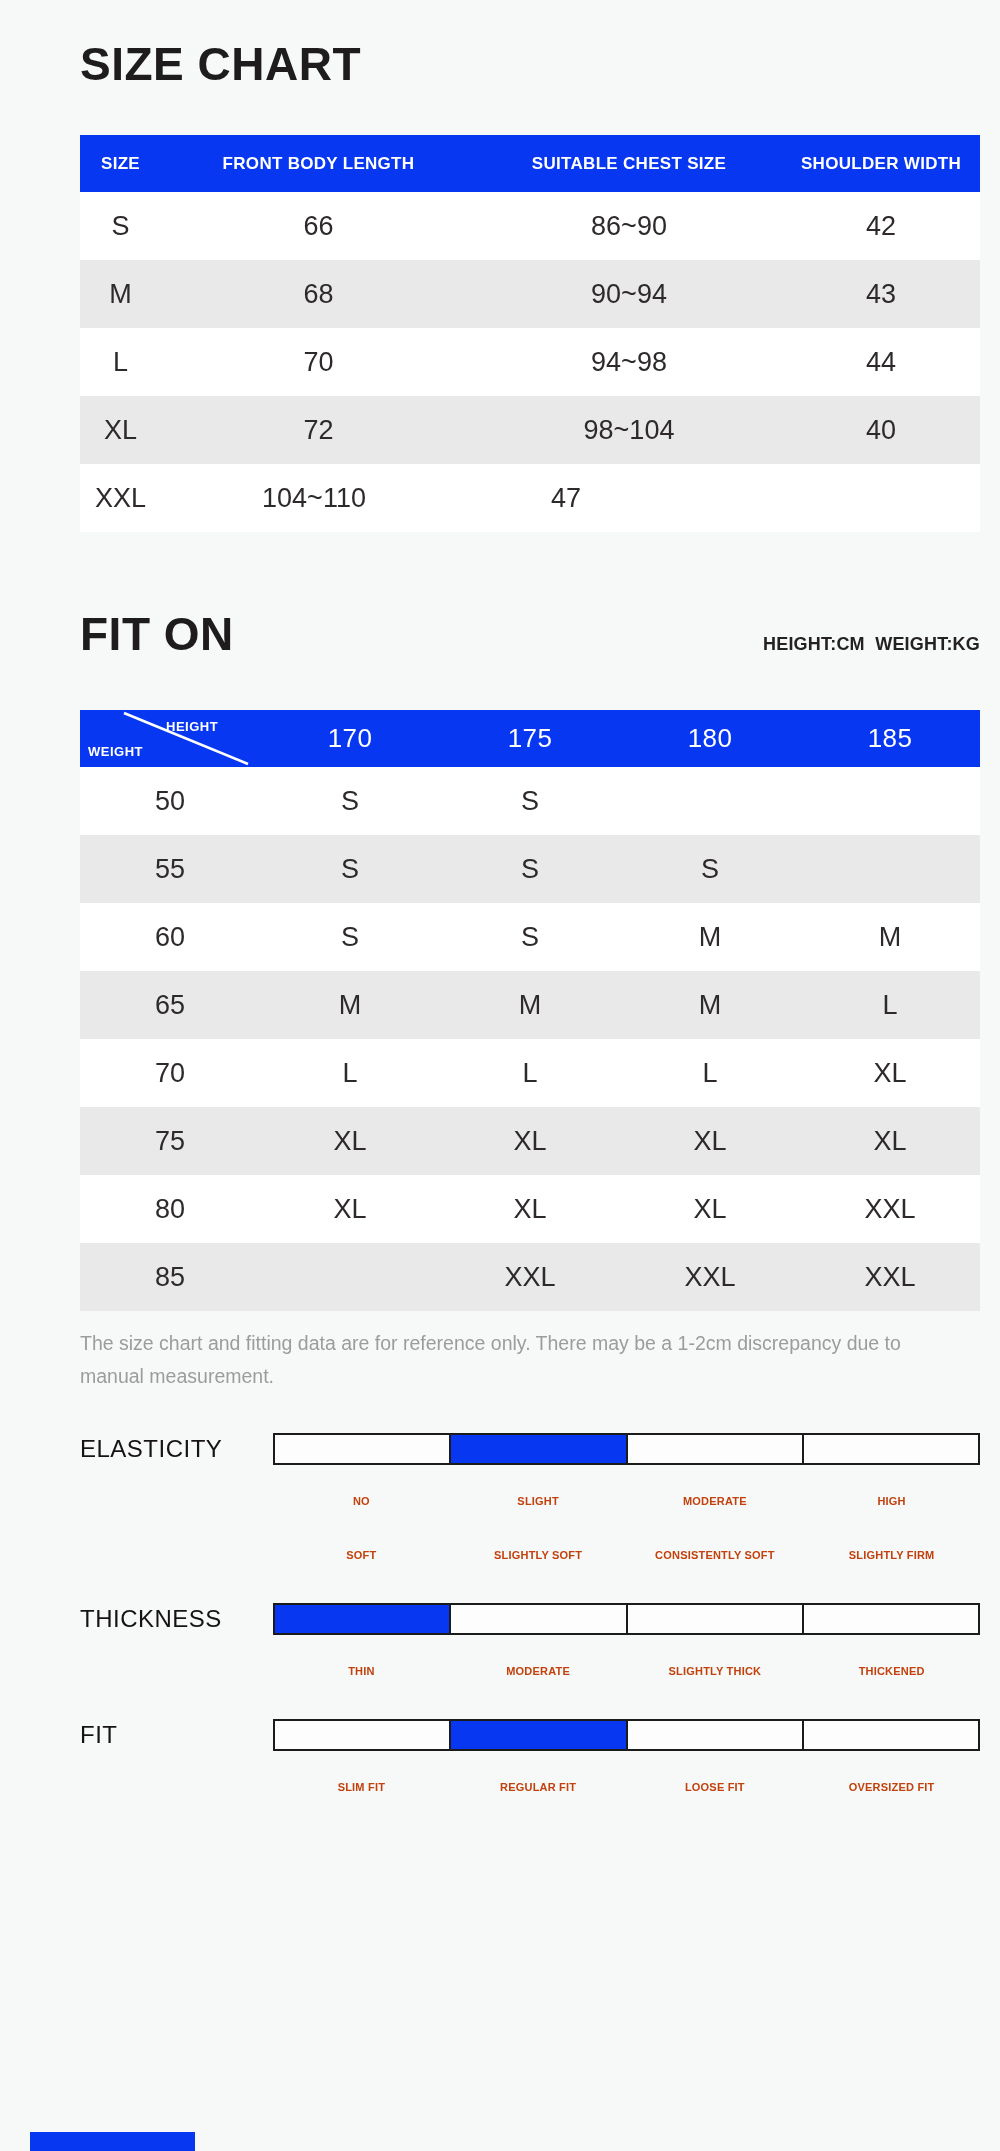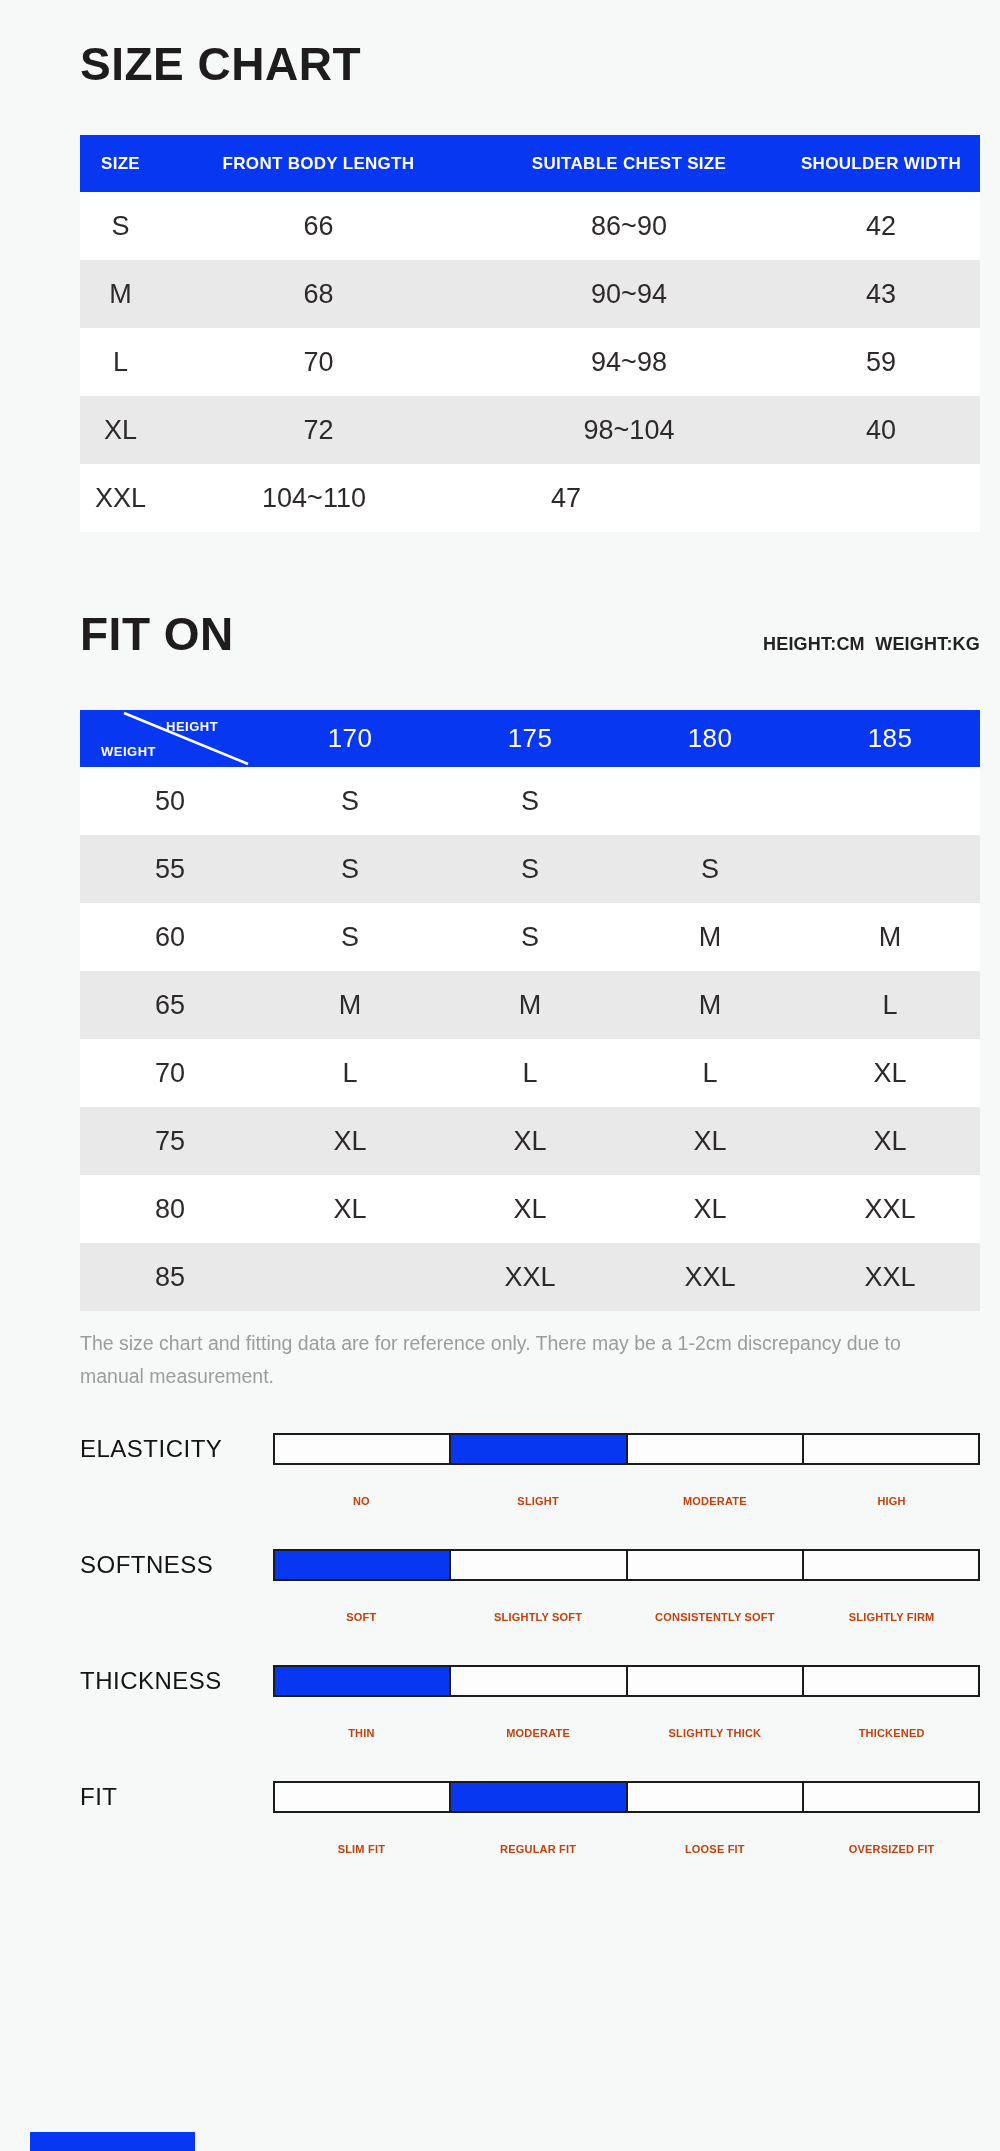--- a/index.html
+++ b/index.html
@@ -14,21 +14,21 @@
   .hcell{text-align:center;font-weight:700;font-size:17px;letter-spacing:.3px;}
   .trow{display:flex;align-items:center;height:68px;background:#fff;font-size:27px;color:#2e2a2b;}
   .trow.alt{background:#e9e9e9;}
   .cell{text-align:center;}
   .c0{width:9%}.c1{width:35%}.c2{width:34%}.c3{width:22%}
   .f{width:20%}
   #fit-head .f{font-weight:400;font-size:26px;}
   .corner{position:relative;width:20%;height:100%;}
   .corner svg{position:absolute;left:0;top:0;width:100%;height:100%;}
   .corner-top{position:absolute;top:9px;left:86px;font-size:13px;font-weight:700;color:#fff;letter-spacing:.5px;}
-  .corner-bottom{position:absolute;bottom:8px;left:21px;font-size:13px;font-weight:700;color:#fff;letter-spacing:.5px;}
+  .corner-bottom{position:absolute;bottom:8px;left:8px;font-size:13px;font-weight:700;color:#fff;letter-spacing:.5px;}
   .fit-head-row{display:flex;justify-content:space-between;align-items:flex-end;margin:76px 50px 0;}
   .units{font-size:18px;font-weight:700;color:#232122;white-space:pre;padding-bottom:5px;letter-spacing:.2px;}
   .disclaimer{margin:16px 50px 0;width:845px;font-size:19.5px;line-height:33px;color:#9c9c9c;}
   #attrs{margin:40px 50px 0;}
   .attr-group{margin-bottom:42px;}
   .attr-row{display:flex;align-items:center;}
   .attr-label{width:193px;font-size:24px;color:#151314;letter-spacing:.5px;}
   .bar{display:flex;width:707px;height:32px;border:2px solid #1b1b1b;box-sizing:border-box;background:#fdfdfd;}
   .seg{flex:1;border-right:2px solid #1b1b1b;box-sizing:border-box;}
   .seg:last-child{border-right:none;}
@@ -61,21 +61,21 @@
         <div class="trow alt">
           <div class="cell c0">M</div>
           <div class="cell c1">68</div>
           <div class="cell c2">90~94</div>
           <div class="cell c3">43</div>
         </div>
         <div class="trow">
           <div class="cell c0">L</div>
           <div class="cell c1">70</div>
           <div class="cell c2">94~98</div>
-          <div class="cell c3">59</div>
+          <div class="cell c3">44</div>
         </div>
         <div class="trow alt">
           <div class="cell c0">XL</div>
           <div class="cell c1">72</div>
           <div class="cell c2">98~104</div>
           <div class="cell c3">40</div>
         </div>
         <div class="trow">
           <div class="cell c0">XXL</div>
           <div class="cell c2">104~110</div>
@@ -177,29 +177,20 @@
           </div>
         </div>
         <div class="captions">
           <span class="cap">NO</span>
           <span class="cap">SLIGHT</span>
           <span class="cap">MODERATE</span>
           <span class="cap">HIGH</span>
         </div>
       </div>
       <div class="attr-group">
-        <div class="attr-row">
-          <div class="attr-label">SOFTNESS</div>
-          <div class="bar">
-            <div class="seg on"></div>
-            <div class="seg"></div>
-            <div class="seg"></div>
-            <div class="seg"></div>
-          </div>
-        </div>
         <div class="captions">
           <span class="cap">SOFT</span>
           <span class="cap">SLIGHTLY SOFT</span>
           <span class="cap">CONSISTENTLY SOFT</span>
           <span class="cap">SLIGHTLY FIRM</span>
         </div>
       </div>
       <div class="attr-group">
         <div class="attr-row">
           <div class="attr-label">THICKNESS</div>

